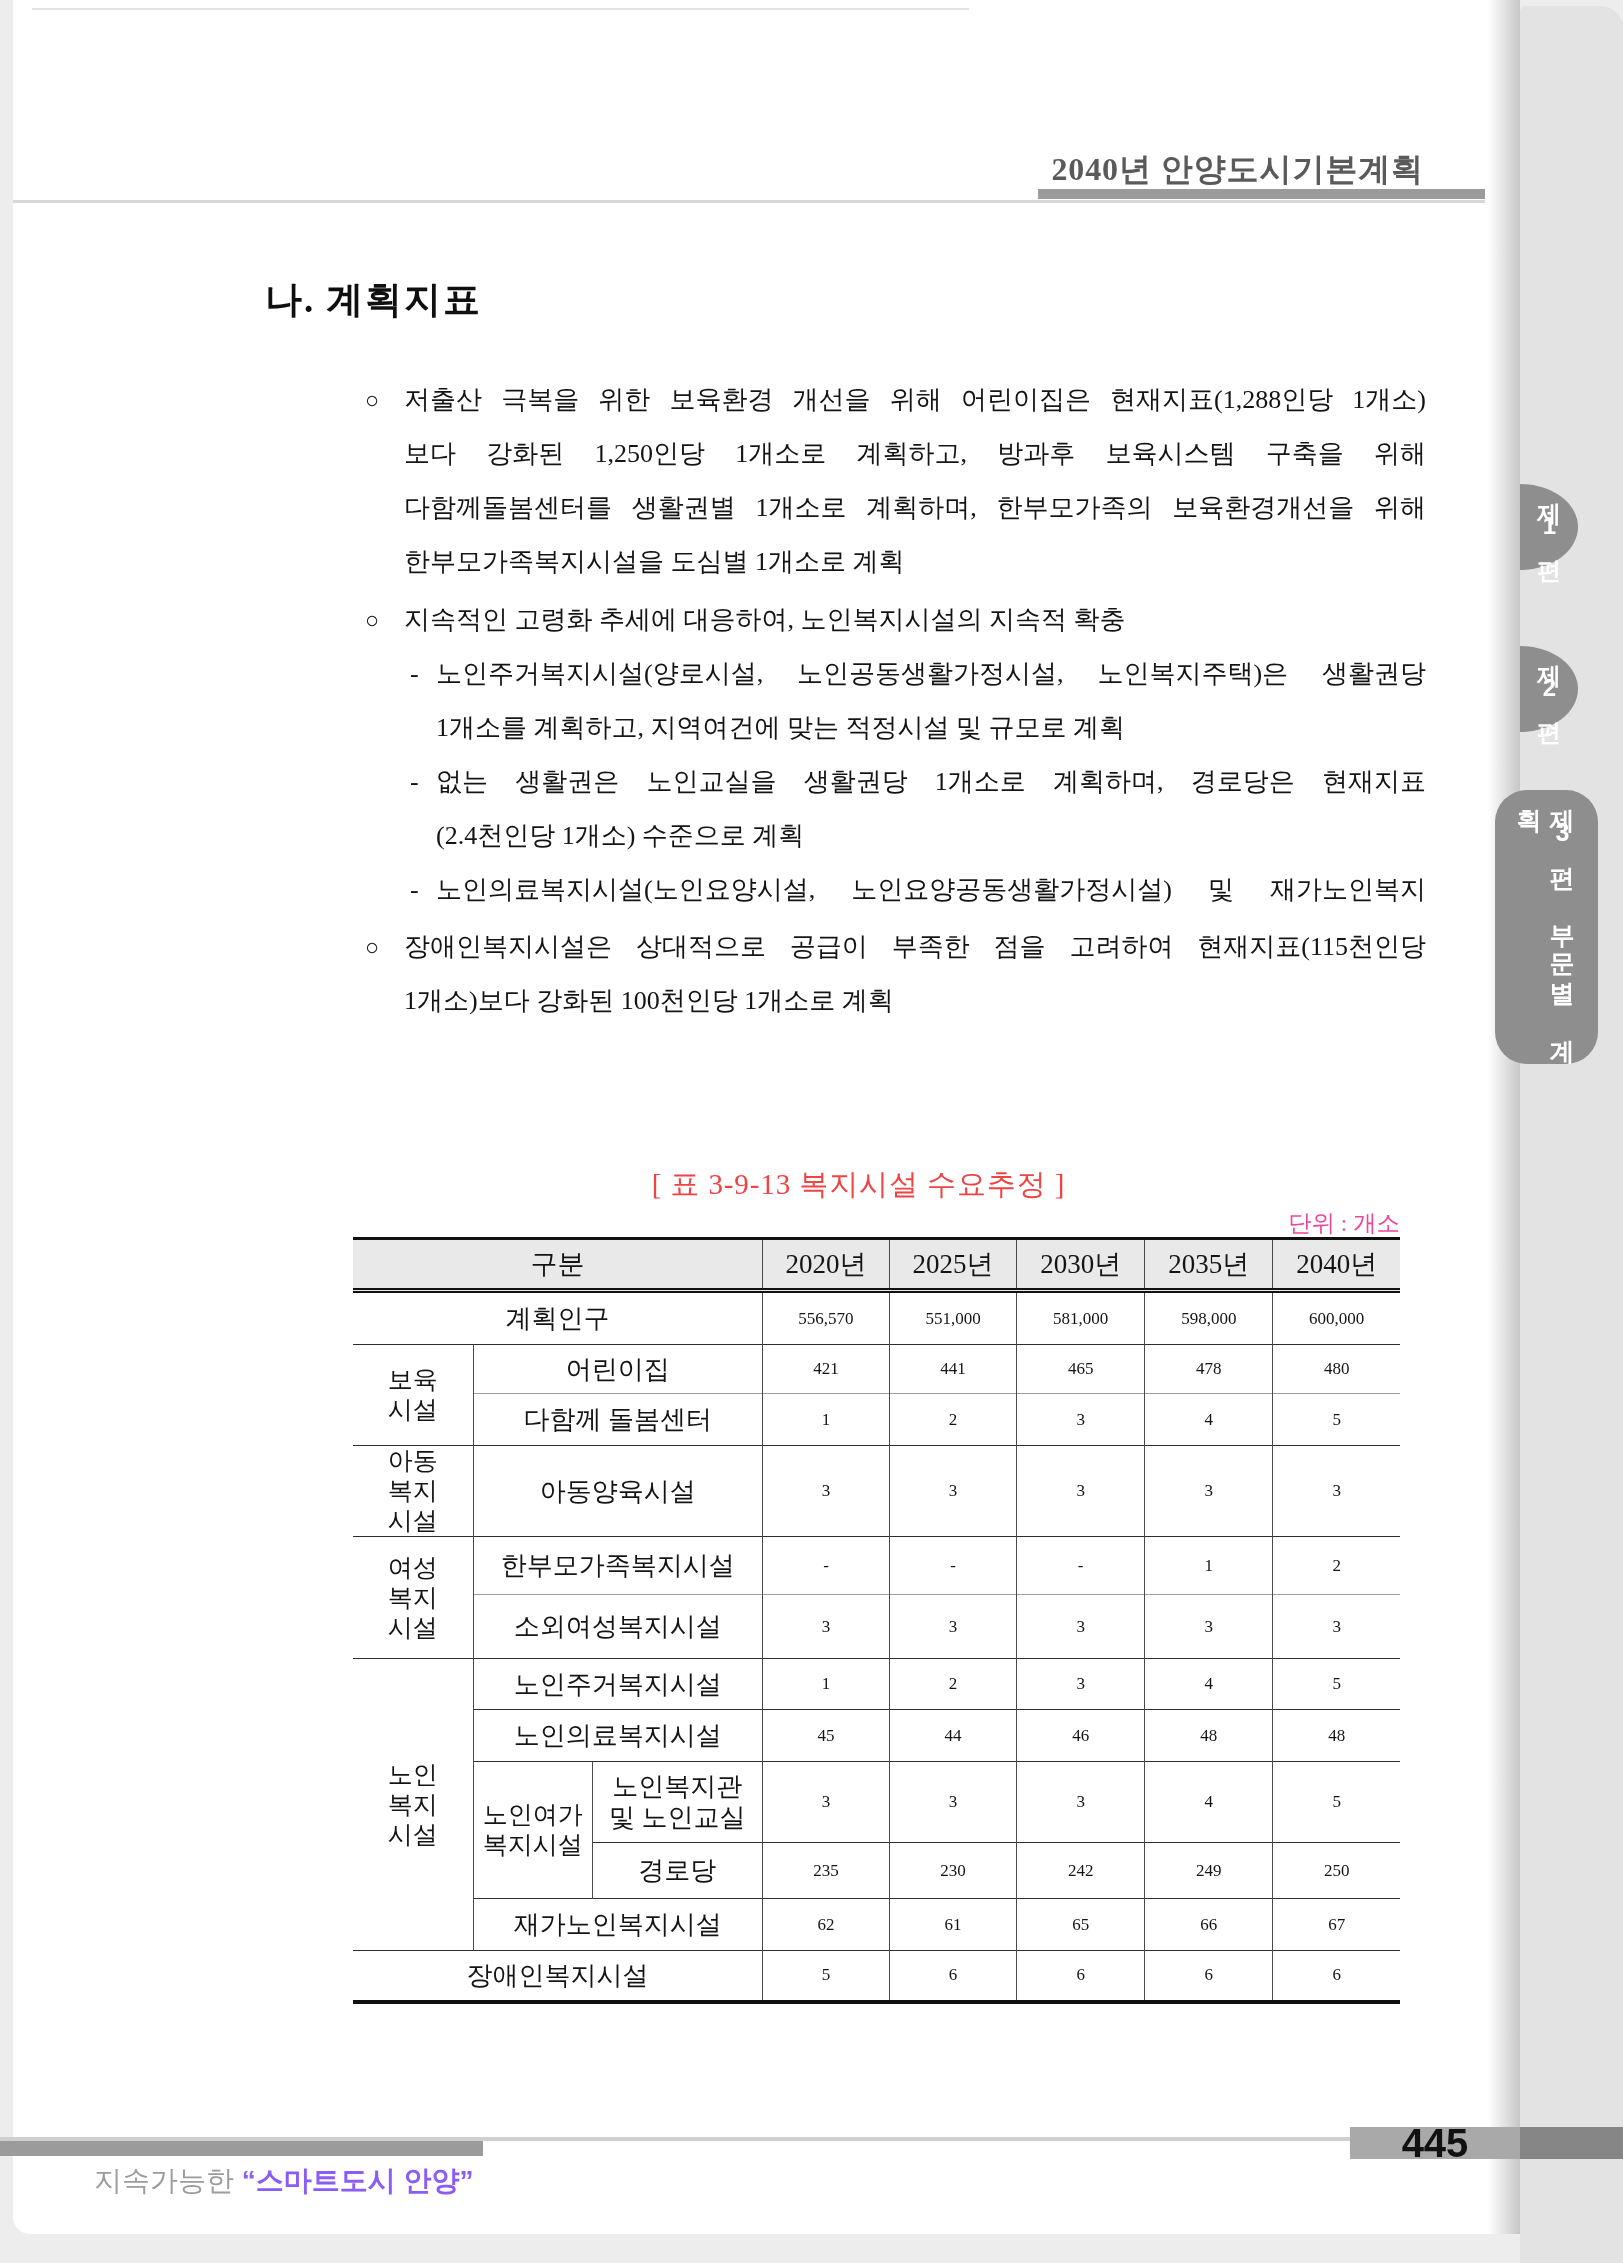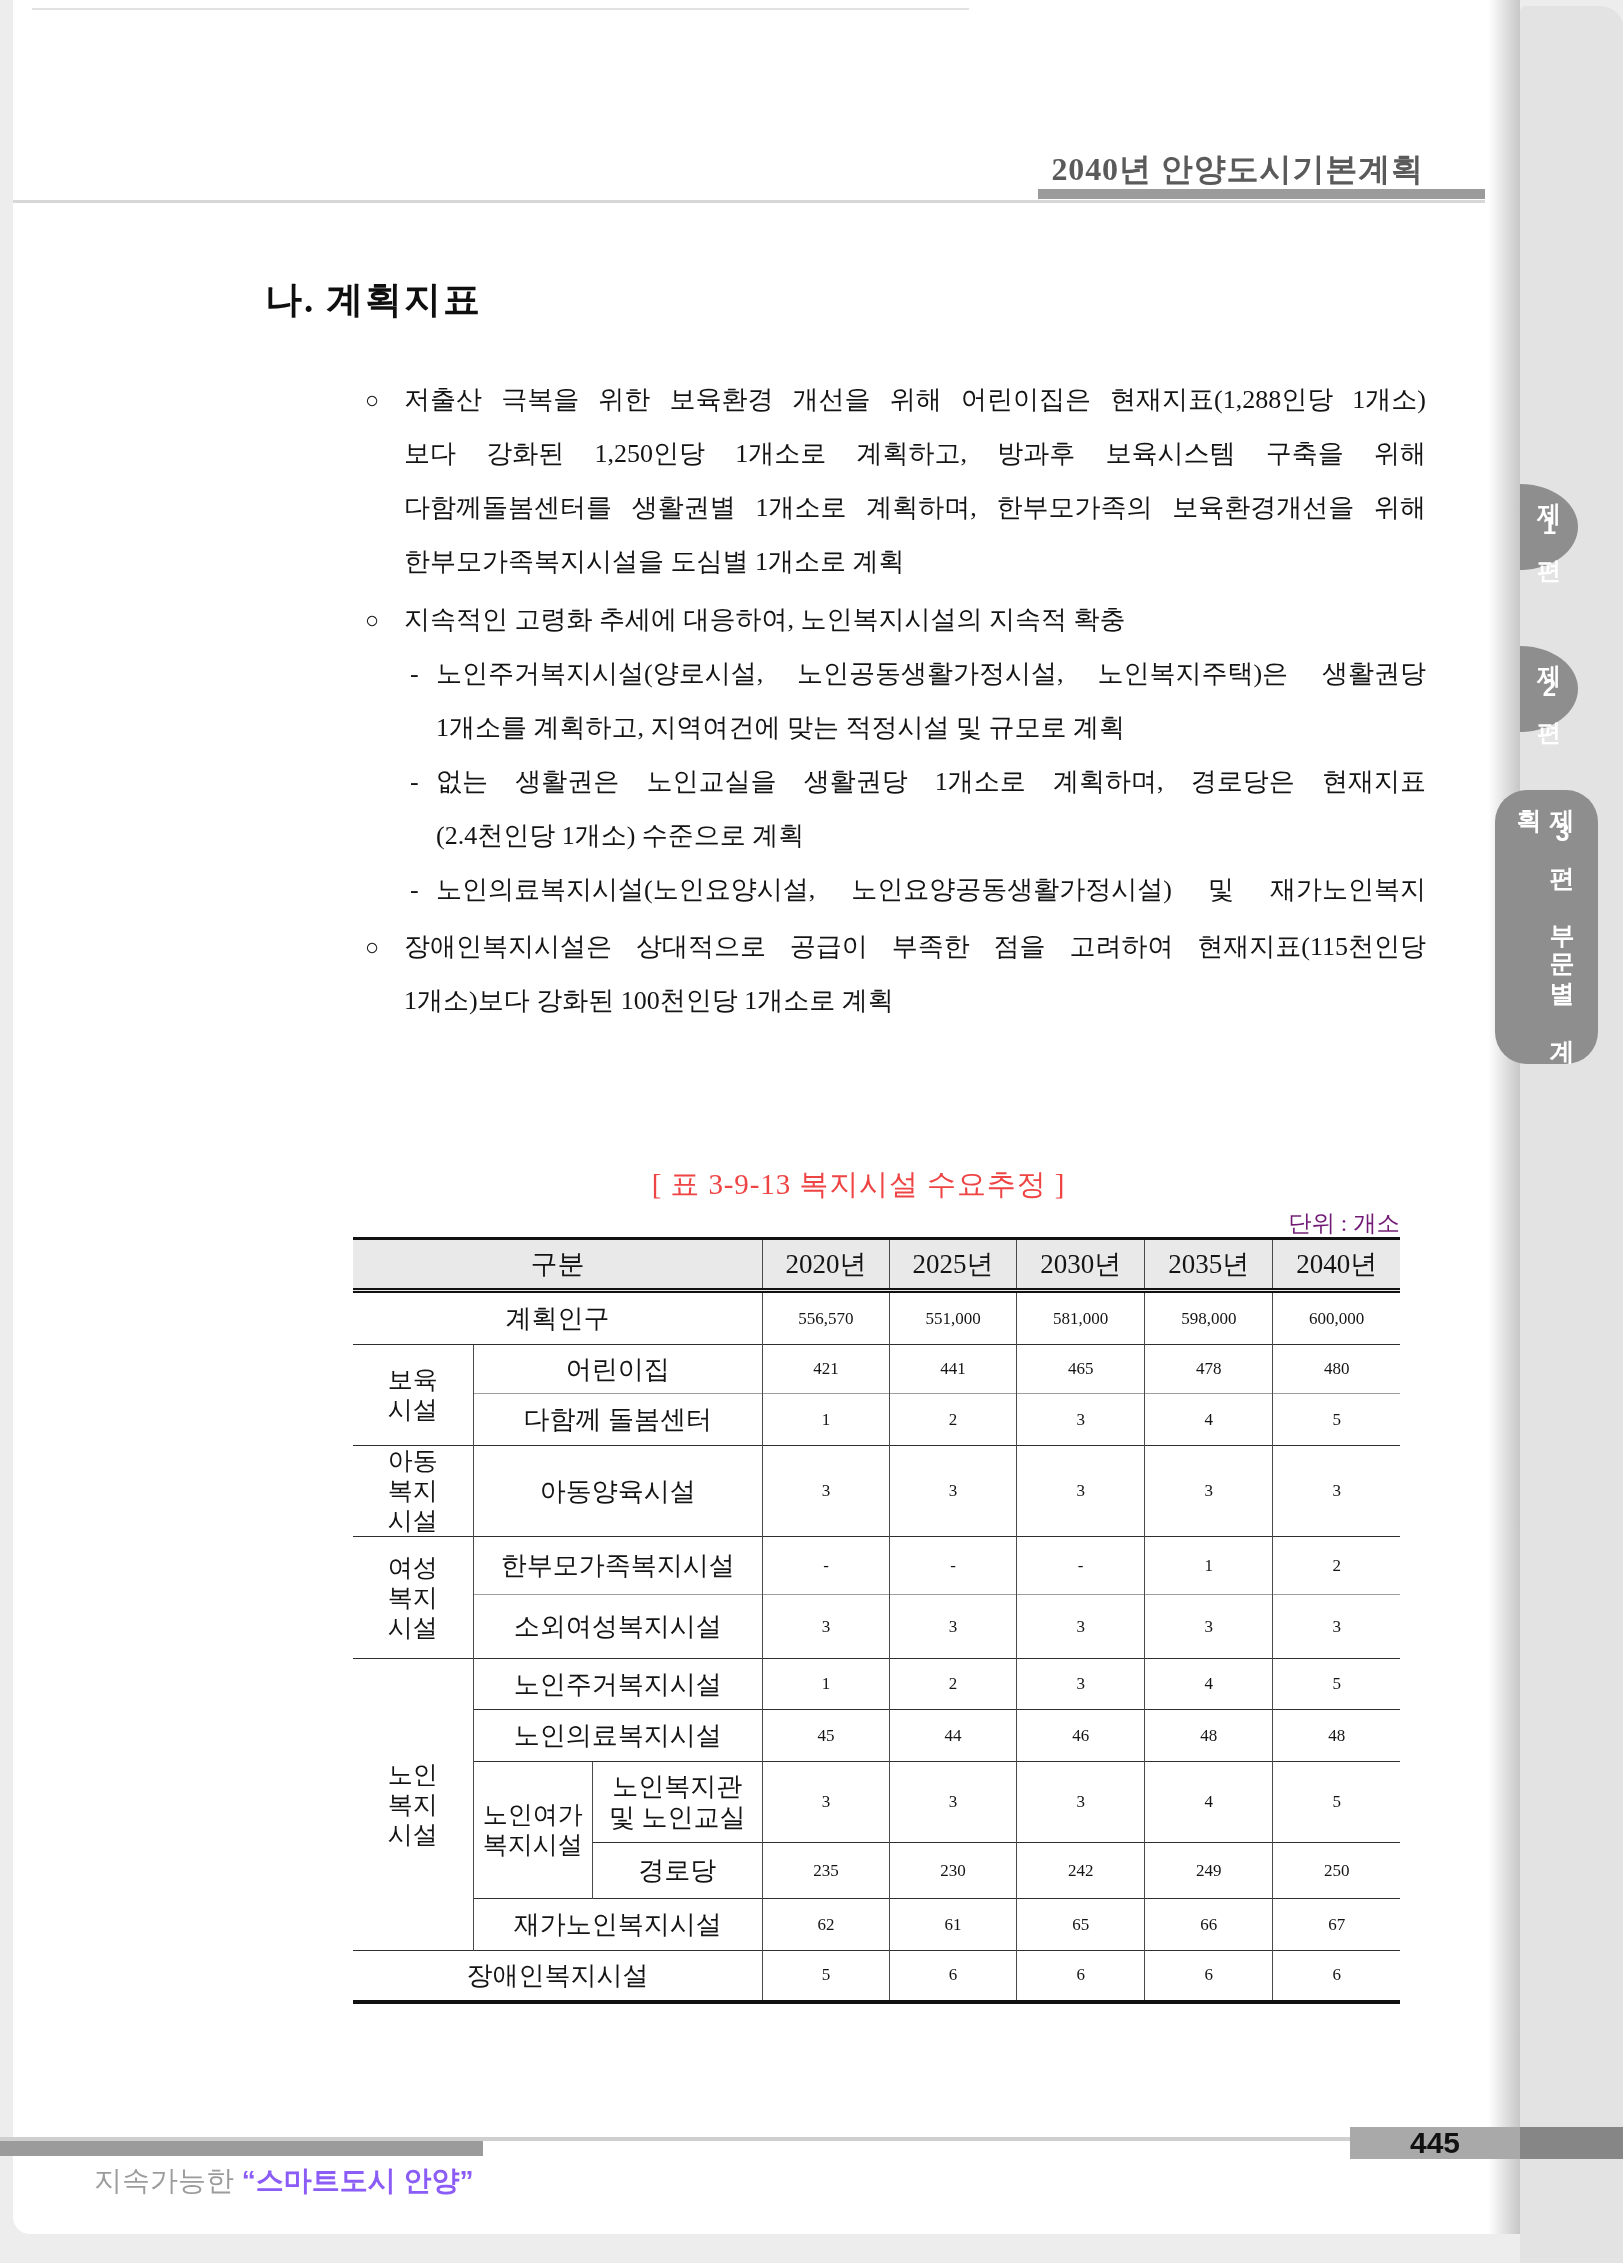--- a/index.html
+++ b/index.html
@@ -26,21 +26,21 @@
   .btext{flex:1;min-width:0;}
   .ln{height:54px;line-height:54px;overflow:hidden;word-break:keep-all;}
   .j{text-align:justify;text-align-last:justify;}
   .sub{display:flex;padding-left:45px;}
   .smark{width:26px;line-height:54px;flex:0 0 26px;font-size:26px;}
   .stext{flex:1;min-width:0;}
 
   
   .tbl-caption{position:absolute;left:322px;top:1165px;width:1047px;text-align:center;
     font-size:29px;color:#ef4444;letter-spacing:0.9px;}
-  .tbl-unit{position:absolute;left:340px;top:1207px;width:1047px;text-align:right;font-size:23.4px;color:#701a75;}
+  .tbl-unit{position:absolute;left:340px;top:1207px;width:1047px;text-align:right;font-size:23.4px;color:#ec4899;}
   table.demand{position:absolute;left:340px;top:1237px;width:1047px;border-collapse:collapse;table-layout:fixed;
     border-top:3.7px solid #111;border-bottom:4.7px solid #111;font-size:26px;color:#141414;}
   table.demand th,table.demand td{border-left:1.9px solid #4a4a4a;text-align:center;vertical-align:middle;
     padding:0;font-weight:normal;}
   table.demand .edge{border-left:none;}
   tr.thead th{background:#e9e9e9;border-bottom:5.6px double #111;font-size:27px;}
   tr.major td{border-top:1.9px solid #2e2e2e;}
   tr.intra td{border-top:1.9px solid #9e9e9e;}
   td.grp{white-space:pre-line;line-height:1.2;font-size:25px;}
   td.pre{white-space:pre-line;line-height:1.2;}
@@ -58,21 +58,21 @@
 
   
   .ft-line-light{position:absolute;left:0;top:2137px;width:1350px;height:3.7px;background:#cfcfcf;}
   .ft-bar-dark{position:absolute;left:0;top:2141px;width:483px;height:15px;background:#9b9b9b;}
   .ft-slogan{position:absolute;left:94px;top:2162px;font-family:"Liberation Sans","DejaVu Sans",sans-serif;
     font-size:28px;color:#9c9c9c;}
   .ft-slogan b{color:#8b5cf6;}
   .pg-box{position:absolute;left:1350px;top:2127px;width:274px;height:32px;background:#a9a9a9;}
   .pg-box .darkseg{position:absolute;right:0;top:0;width:104px;height:32px;background:#868686;}
   .pg-num{position:absolute;left:0;top:0;width:170px;height:32px;line-height:32px;text-align:center;
-    font-family:"Liberation Sans","DejaVu Sans",sans-serif;font-size:30px;font-weight:bold;color:#111;}
+    font-family:"Liberation Sans","DejaVu Sans",sans-serif;font-size:40px;font-weight:bold;color:#111;}
 </style>
 </head>
 <body>
 
 <div class="canvas">
   <div class="outer-right"></div>
 
   <div class="page">
     <div class="topline"></div>
 

